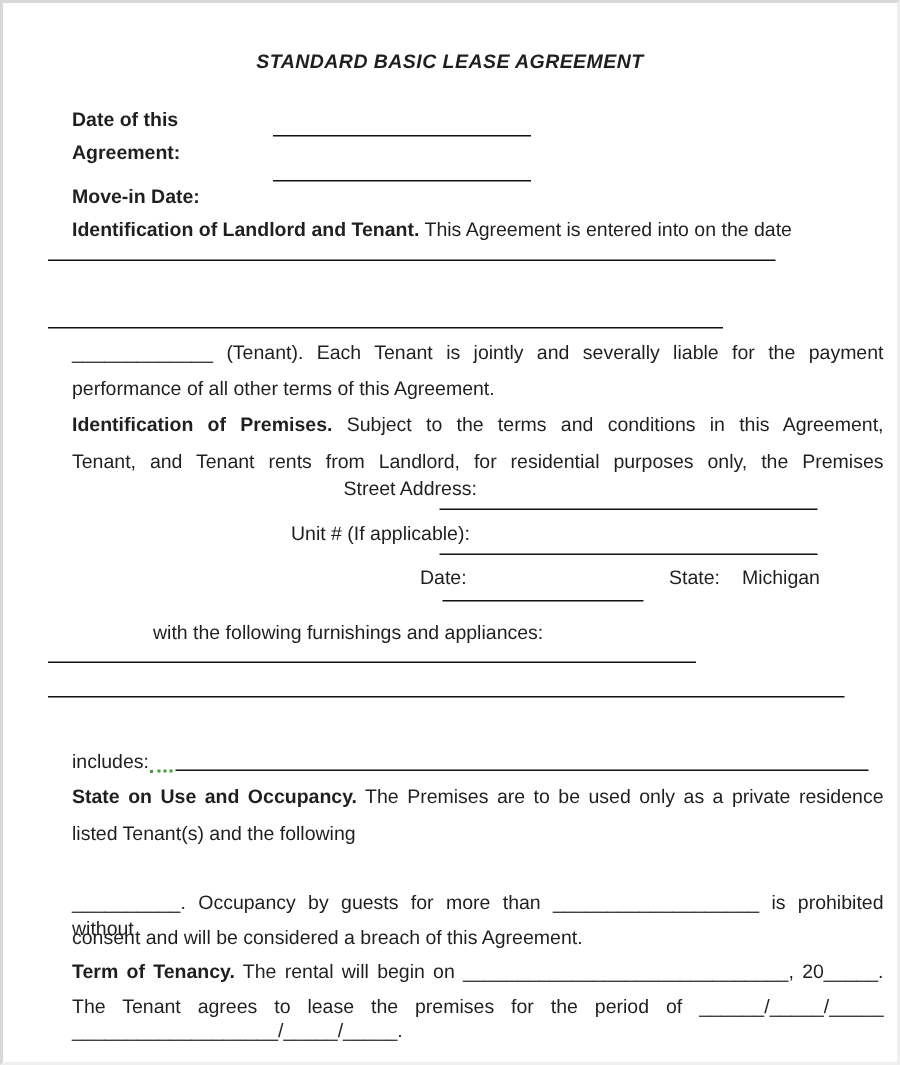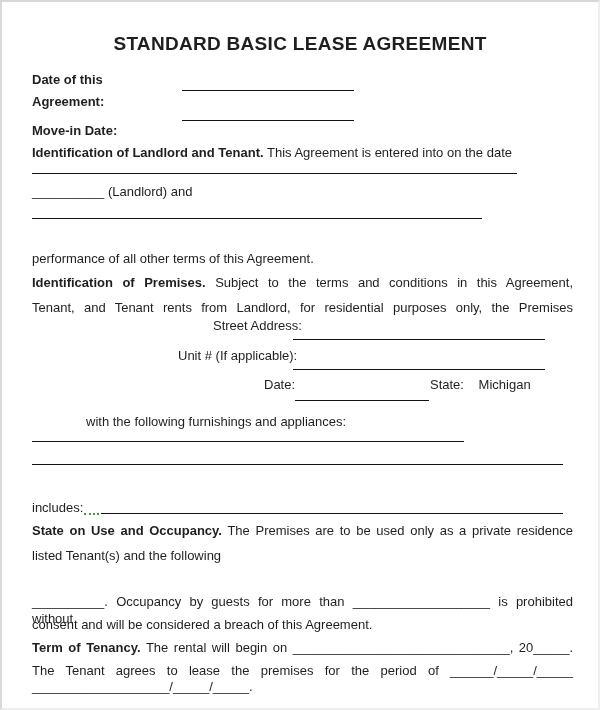--- a/index.html
+++ b/index.html
@@ -8,23 +8,23 @@
     position:relative; width:600px; height:710px; background:#fff;
     border:2px solid #efefef;
     border-top-color:var(--page_border,#d8d8d8);
     border-left-color:var(--page_border,#d8d8d8);
     font-family:"Liberation Sans", sans-serif;
     color:var(--text,#1f1f1f);
     overflow:hidden;
   }
   .title {
     position:absolute; left:0; top:31px; width:100%;
-    text-align:center; font-size:19px; font-weight:700; letter-spacing:.3px;
+    text-align:center; font-size:13px; font-weight:700; letter-spacing:.3px;font-style:italic;
   }
-  .t { position:absolute; font-size:13px; line-height:17px; }
+  .t { position:absolute; font-size:13px; line-height:17px;margin-left:16px; }
   .b { font-weight:700; }
   .just { text-align:justify; text-align-last:justify; }
   .blank { position:absolute; height:8px; border-bottom:1.5px solid var(--line,#111); }
   .fillrow { display:flex; }
   .fill { flex:1; border-bottom:1.5px solid var(--line,#111); margin:0 0 2px 2px; }
   .squiggle {
     display:inline-block; width:15px; align-self:flex-end;
     border-bottom:2px dotted var(--squiggle,#3aa03a); margin:0 0 1px 1px;
   }
 </style>
@@ -40,22 +40,22 @@
   <div class="blank" style="left:180px;top:81px;width:172px"></div>
 
   <div class="blank" style="left:180px;top:111px;width:172px"></div>
   <div class="t b" style="left:30px;top:120px">Move-in Date:</div>
 
   <div class="t" style="left:30px;top:142px;width:541px">
     <span class="b">Identification of Landlord and Tenant.</span>
     <span>This Agreement is entered into on the date</span>
   </div>
   <div class="blank" style="left:30px;top:164px;width:485px"></div>
-  <div class="t" style="left:30px;top:181px">__________ (Landlord) and</div>
   <div class="blank" style="left:30px;top:209px;width:450px"></div>
+  <div class="t just" style="left:30px;top:224px;width:541px">_____________ (Tenant). Each Tenant is jointly and severally liable for the payment</div>
   <div class="t" style="left:30px;top:248px">performance of all other terms of this Agreement.</div>
 
   <div class="t just" style="left:30px;top:272px;width:541px">
     <span class="b">Identification of Premises.</span>
     <span>Subject to the terms and conditions in this Agreement,</span>
   </div>
   <div class="t just" style="left:30px;top:297px;width:541px">Tenant, and Tenant rents from Landlord, for residential purposes only, the Premises</div>
 
   <div class="t" style="left:211px;top:315px">Street Address:</div>
   <div class="blank" style="left:291px;top:330px;width:252px"></div>

